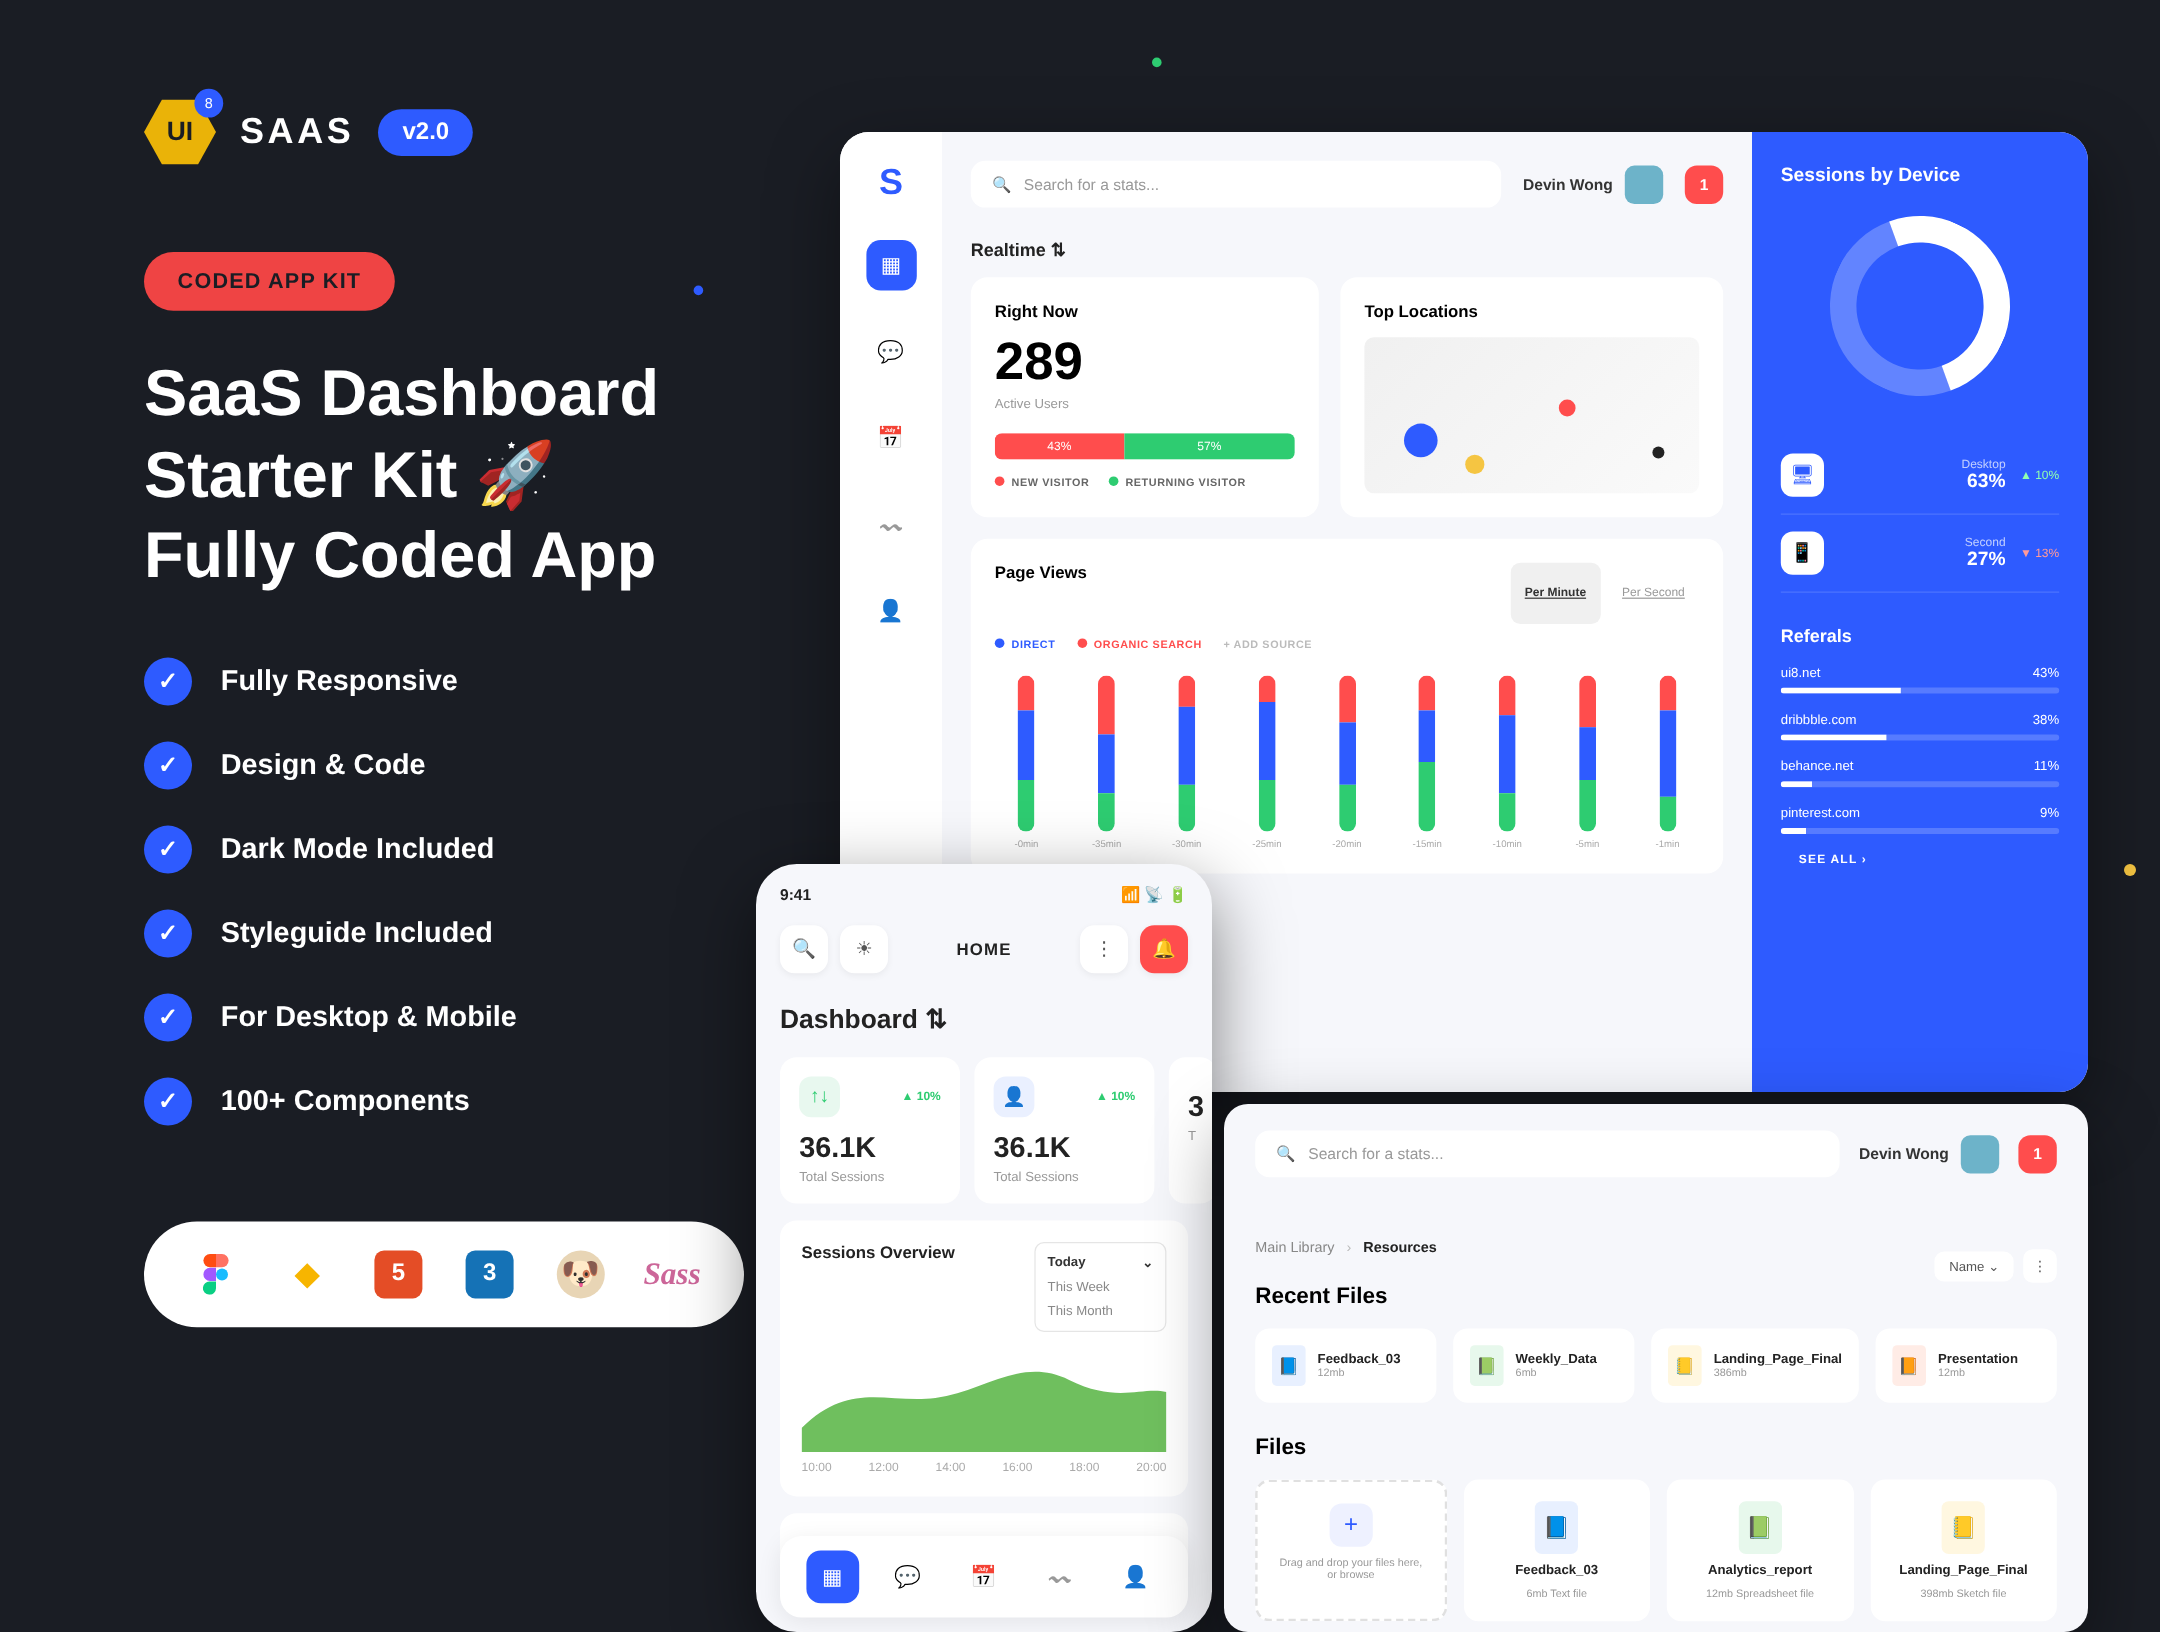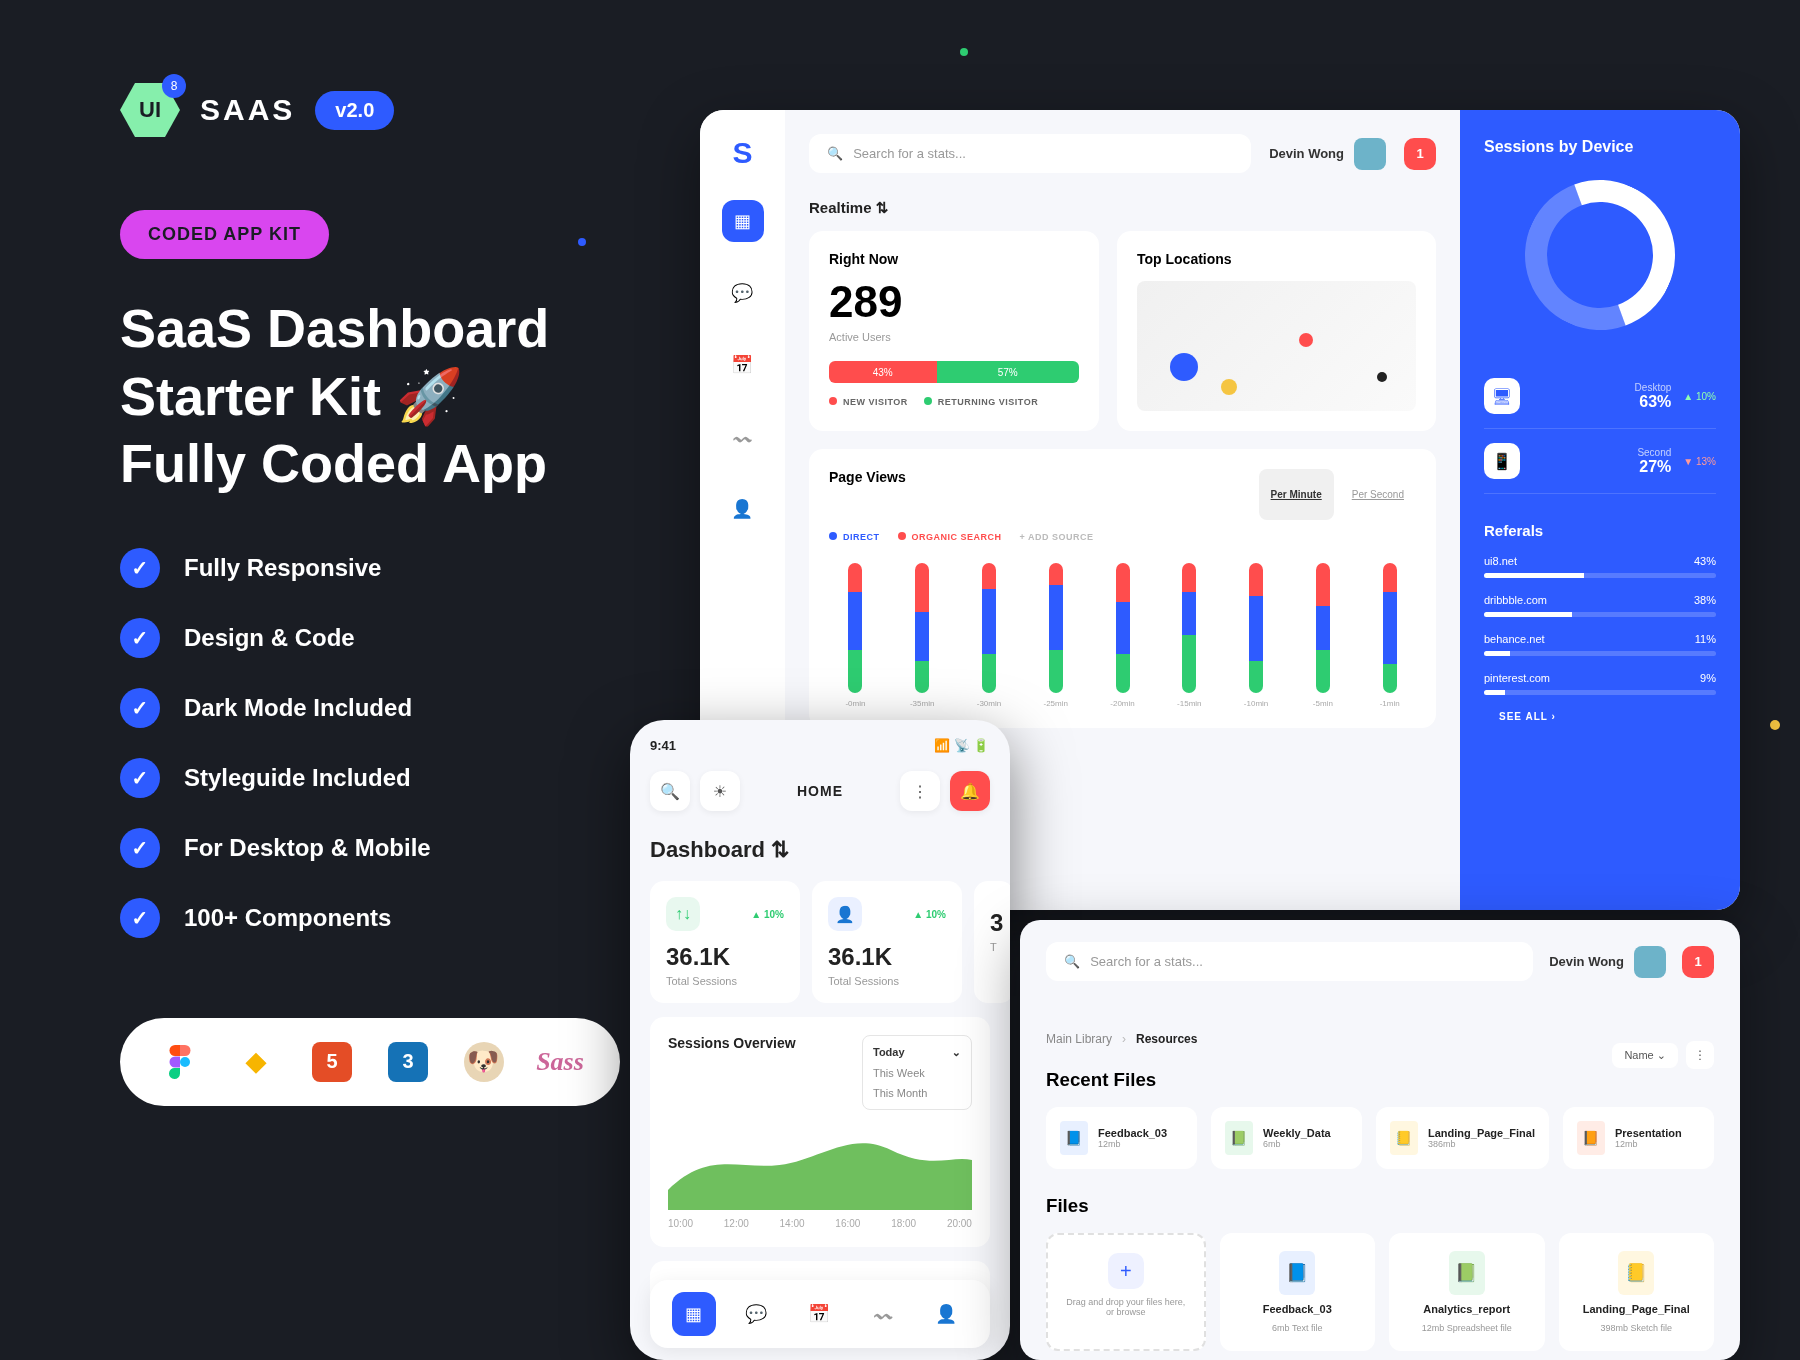--- a/index.html
+++ b/index.html
@@ -1,25 +1,25 @@
 <!DOCTYPE html>
 <html><head>
 <meta charset="utf-8">
 <style>
 * { margin:0; padding:0; box-sizing:border-box; font-family:-apple-system,BlinkMacSystemFont,'Segoe UI',sans-serif; }
 body { background:#1a1d24; width:1800px; height:1360px; overflow:hidden; position:relative; }
 
 
 .promo { position:absolute; left:120px; top:80px; width:580px; color:#fff; }
 .promo-head { display:flex; align-items:center; gap:20px; }
-.ui8-logo { width:60px; height:60px; background:#86efac; position:relative; clip-path:polygon(25% 5%,75% 5%,100% 50%,75% 95%,25% 95%,0 50%); display:flex; align-items:center; justify-content:center; color:#1a1d24; font-weight:800; font-size:22px; }
+.ui8-logo { width:60px; height:60px; background:#eab308; position:relative; clip-path:polygon(25% 5%,75% 5%,100% 50%,75% 95%,25% 95%,0 50%); display:flex; align-items:center; justify-content:center; color:#1a1d24; font-weight:800; font-size:22px; }
 .ui8-badge { position:absolute; top:-6px; right:-6px; width:24px; height:24px; border-radius:50%; background:#2e5bff; color:#fff; font-size:12px; display:flex; align-items:center; justify-content:center; }
 .saas-txt { font-size:30px; font-weight:800; letter-spacing:3px; }
 .ver-pill { background:#2e5bff; padding:8px 20px; border-radius:24px; font-size:20px; font-weight:700; }
-.kit-pill { margin-top:70px; display:inline-block; background:#d946ef; color:#1a1d24; padding:14px 28px; border-radius:30px; font-weight:800; font-size:18px; letter-spacing:1px;text-align:right; }
+.kit-pill { margin-top:70px; display:inline-block; background:#ef4444; color:#1a1d24; padding:14px 28px; border-radius:30px; font-weight:800; font-size:18px; letter-spacing:1px;text-align:right; }
 .headline { margin-top:36px; font-size:54px; font-weight:800; line-height:1.25; }
 .features { margin-top:50px; display:flex; flex-direction:column; gap:30px; }
 .feat { display:flex; align-items:center; gap:24px; font-size:24px; font-weight:600; }
 .feat .chk { width:40px; height:40px; border-radius:50%; background:#2e5bff; display:flex; align-items:center; justify-content:center; color:#fff; font-size:20px; }
 .tool-pill { margin-top:80px; background:#fff; border-radius:44px; padding:24px 40px; display:flex; gap:36px; align-items:center; width:max-content; }
 .tool { width:40px; height:40px; border-radius:8px; display:flex; align-items:center; justify-content:center; font-size:26px; font-weight:700; }
 
 
 .dash1 { position:absolute; left:700px; top:110px; width:1040px; height:800px; background:#f6f7fb; border-radius:24px; overflow:hidden; box-shadow:0 20px 60px rgba(0,0,0,.4); display:flex; }
 .d1-side { width:85px; background:#fff; display:flex; flex-direction:column; align-items:center; padding-top:26px; gap:30px; }

